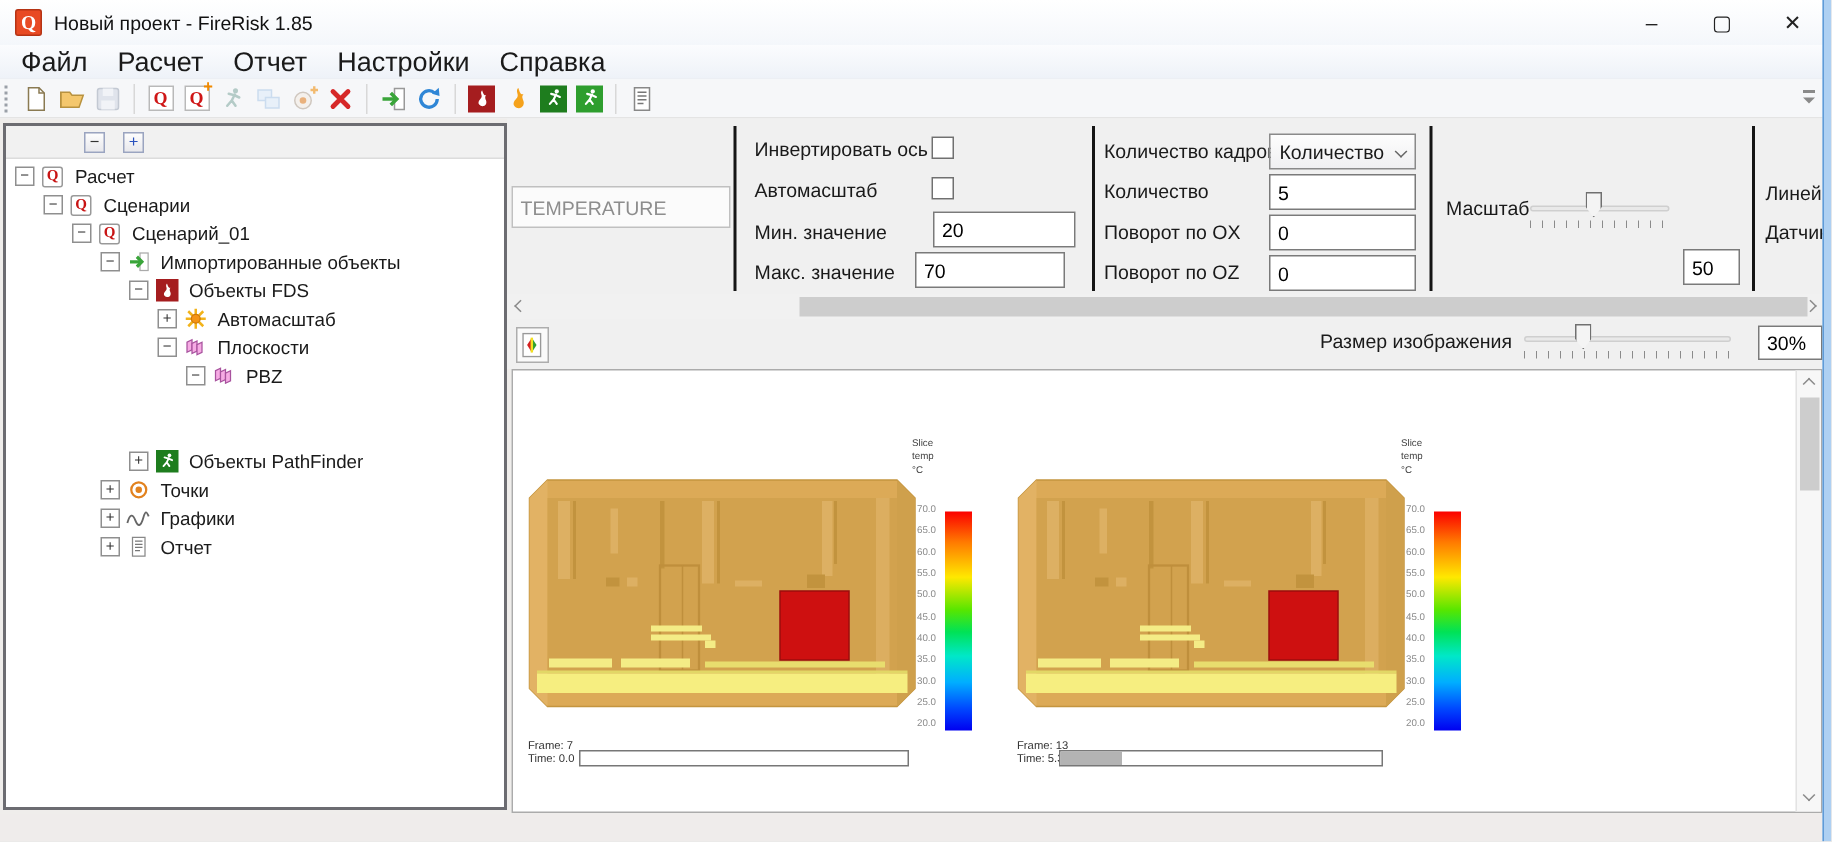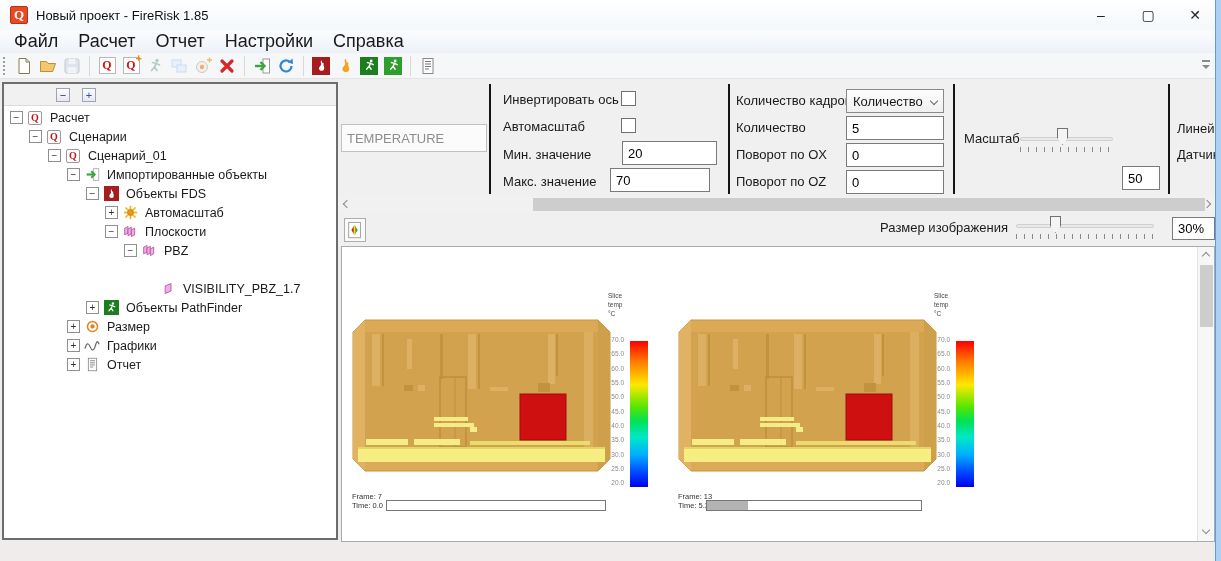--- a/index.html
+++ b/index.html
@@ -339,49 +339,40 @@
         <svg width="15" height="15" viewBox="0 0 18 18">
             <g stroke="#a8539e" fill="#f6abe4">
               <polygon points="2,13 6,11 6,3 2,5"></polygon>
               <polygon points="6,14 10,12 10,4 6,6"></polygon>
               <polygon points="10,15 14,13 14,5 10,7"></polygon>
             </g>
           </svg>
       </span>
       <span class="tlabel">PBZ</span>
     </div>
-    <div class="tree-row" style="left:139px;top:195px">
-      <span class="no-exp"></span>
-      <span class="ticon">
-        <svg width="15" height="15" viewBox="0 0 18 18">
-            <polygon points="5,15 12,12 12,3 5,6" fill="#f6abe4" stroke="#a8539e"></polygon>
-          </svg>
-      </span>
-      <span class="tlabel">VISIBILITY_PBZ_1.7</span>
-    </div>
     <div class="tree-row" style="left:82px;top:214px">
       <span class="expander">+</span>
       <span class="ticon">
         <span class="sq" style="background:#1e7d1e;width:15px;height:15px">
             <svg width="13" height="13" viewBox="0 0 18 18" style="color:#fff">
               <use href="#runner"></use>
             </svg>
           </span>
       </span>
       <span class="tlabel">Объекты PathFinder</span>
     </div>
     <div class="tree-row" style="left:63px;top:233px">
       <span class="expander">+</span>
       <span class="ticon">
         <svg width="15" height="15" viewBox="0 0 18 18">
             <circle cx="9" cy="9" r="6" fill="#fff" stroke="#e2821e" stroke-width="1.8"></circle>
             <circle cx="9" cy="9" r="2.6" fill="#e2821e"></circle>
           </svg>
       </span>
-      <span class="tlabel">Размер</span>
+      <span class="tlabel">Точки</span>
     </div>
     <div class="tree-row" style="left:63px;top:252px">
       <span class="expander">+</span>
       <span class="ticon">
         <svg width="16" height="16" viewBox="0 0 18 18">
             <path d="M1 12c2-7 4-7 6-2s4 5 6-2 3-3 4-1" stroke="#666" fill="none" stroke-width="1.4"></path>
           </svg>
       </span>
       <span class="tlabel">Графики</span>
     </div>

